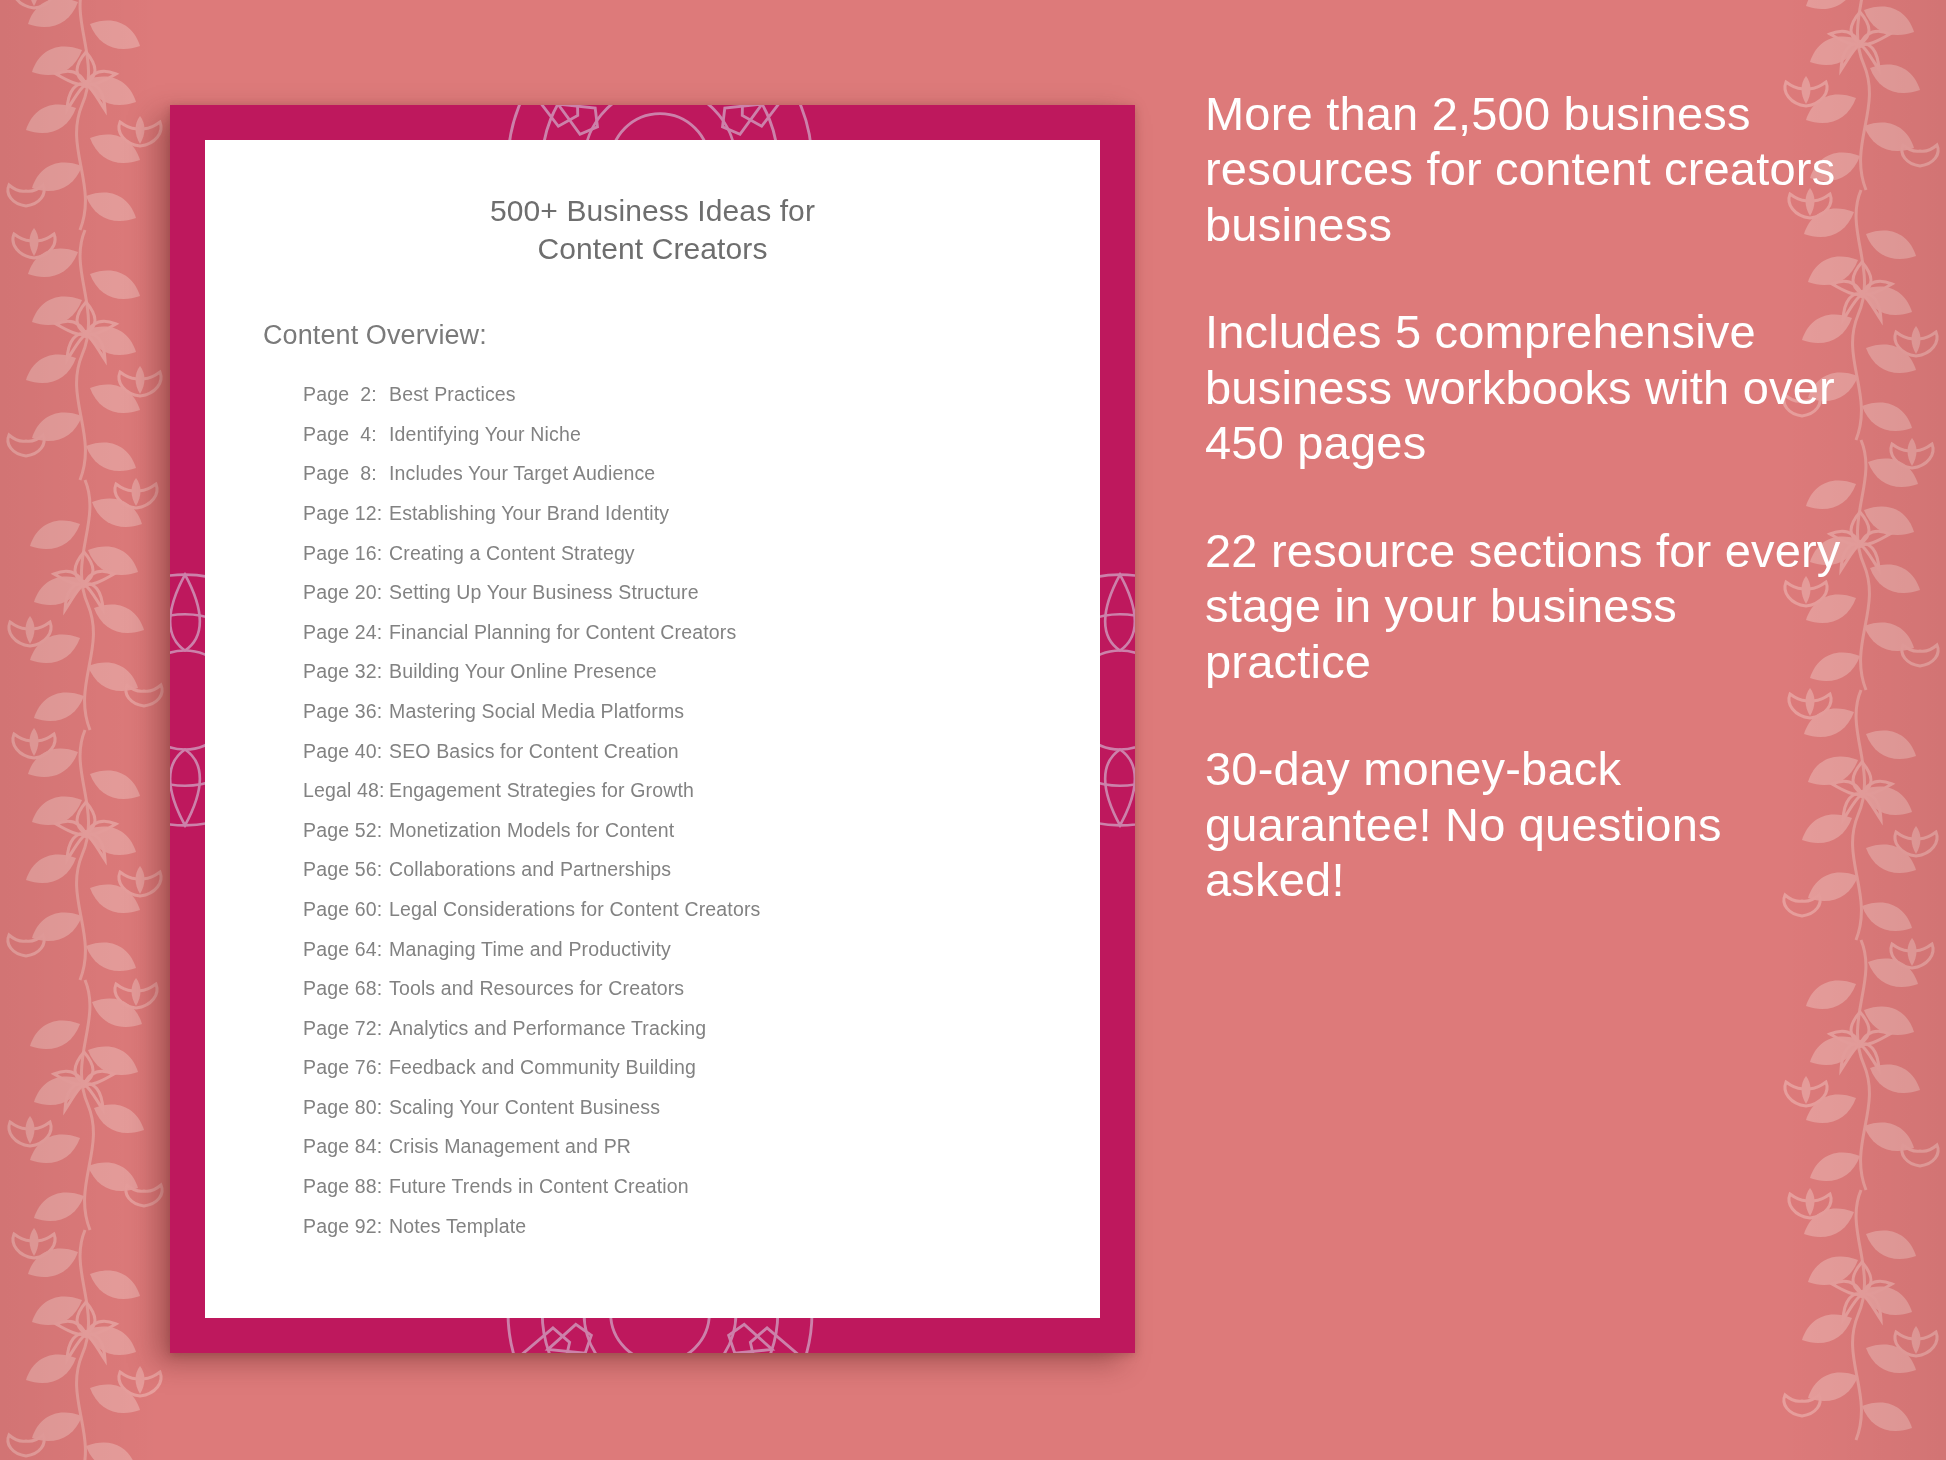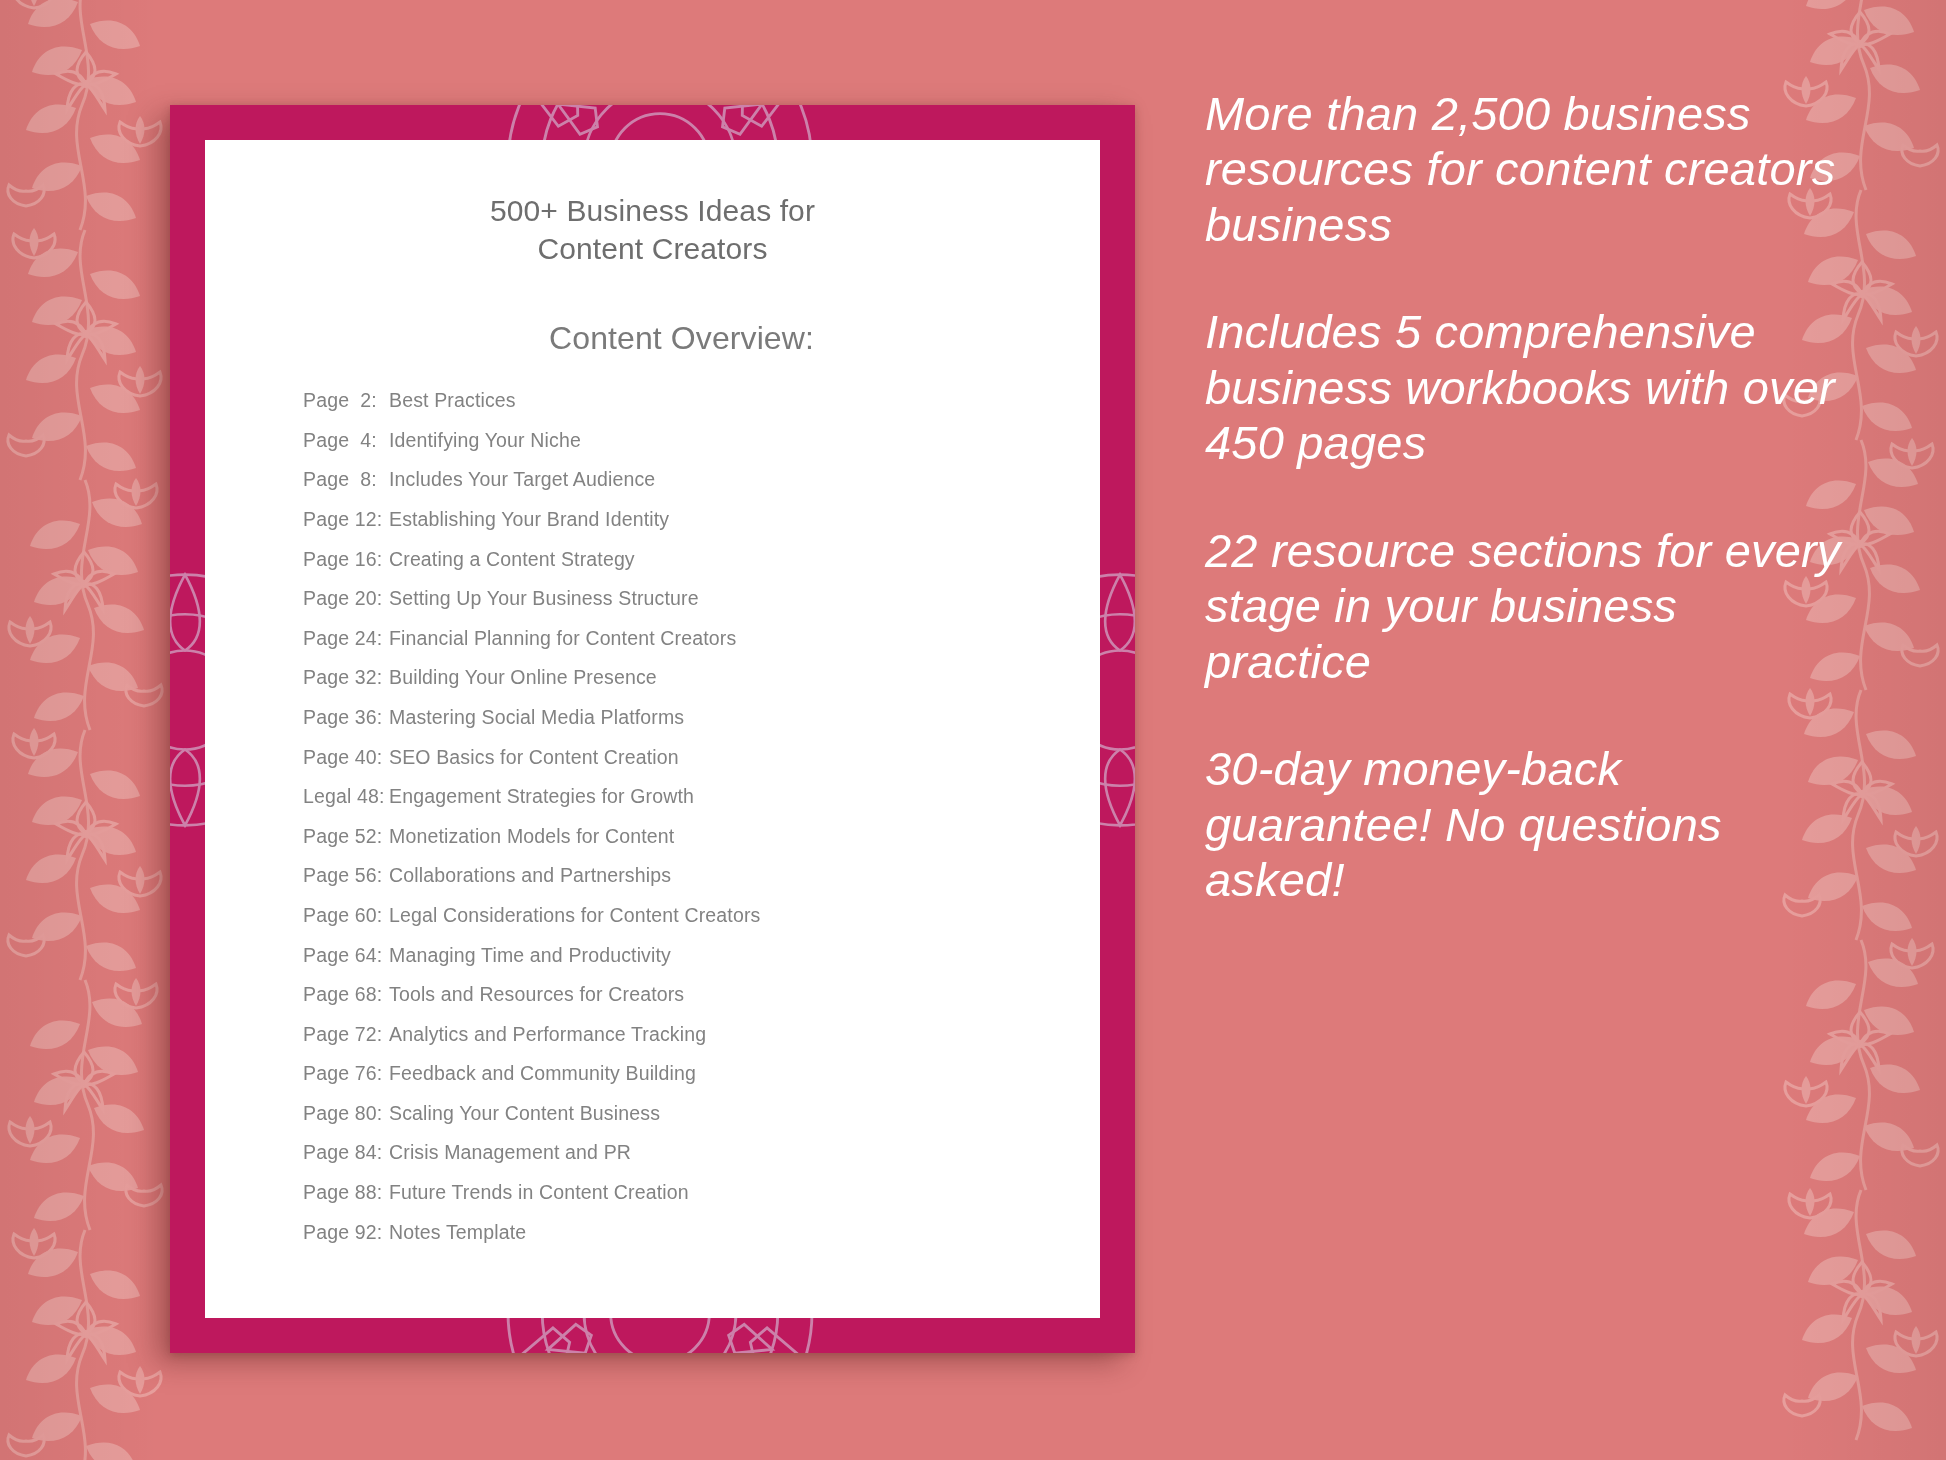--- a/index.html
+++ b/index.html
@@ -87,25 +87,24 @@
     font-weight: 400;
     line-height: 1.27;
     color: #6e6e6e;
     letter-spacing: 0.1px;
     white-space: pre-line;
   }
 
   .overview-label {
     margin: 0;
     padding: 52px 0 0 58px;
-    font-size: 32px;
+    font-size: 27px;
     font-weight: 400;
     color: #7a7a7a;
     letter-spacing: 0.1px;
-    text-align: center;
   }
 
   .toc {
     list-style: none;
     margin: 12px;
     padding: 22px 0 0 86px;
   }
   .toc-item {
     display: block;
     font-size: 19.5px;
@@ -127,21 +126,20 @@
     top: 86px;
     width: 660px;
   }
   .promo-block {
     color: #ffffff;
     font-size: 47px;
     font-weight: 400;
     line-height: 1.18;
     letter-spacing: 0.2px;
     margin: 0 16px 52px 0;
-    font-style: italic;
   }
   .promo-block:last-child { margin-bottom: 0; }
 </style>
 </head>
 <body>
 
 <div class="canvas">
 
   <svg class="floral-border left" viewBox="0 0 190 1460" preserveAspectRatio="none" aria-hidden="true">
     <defs>

